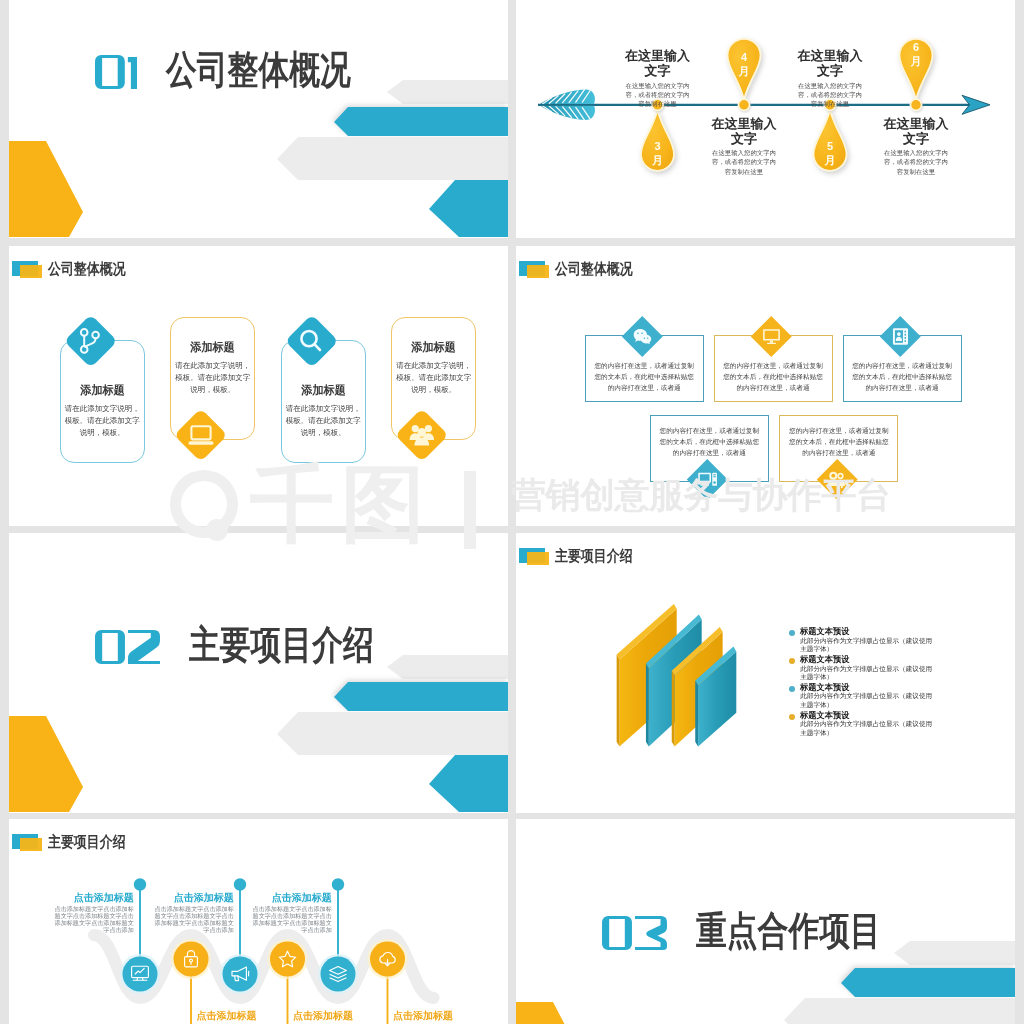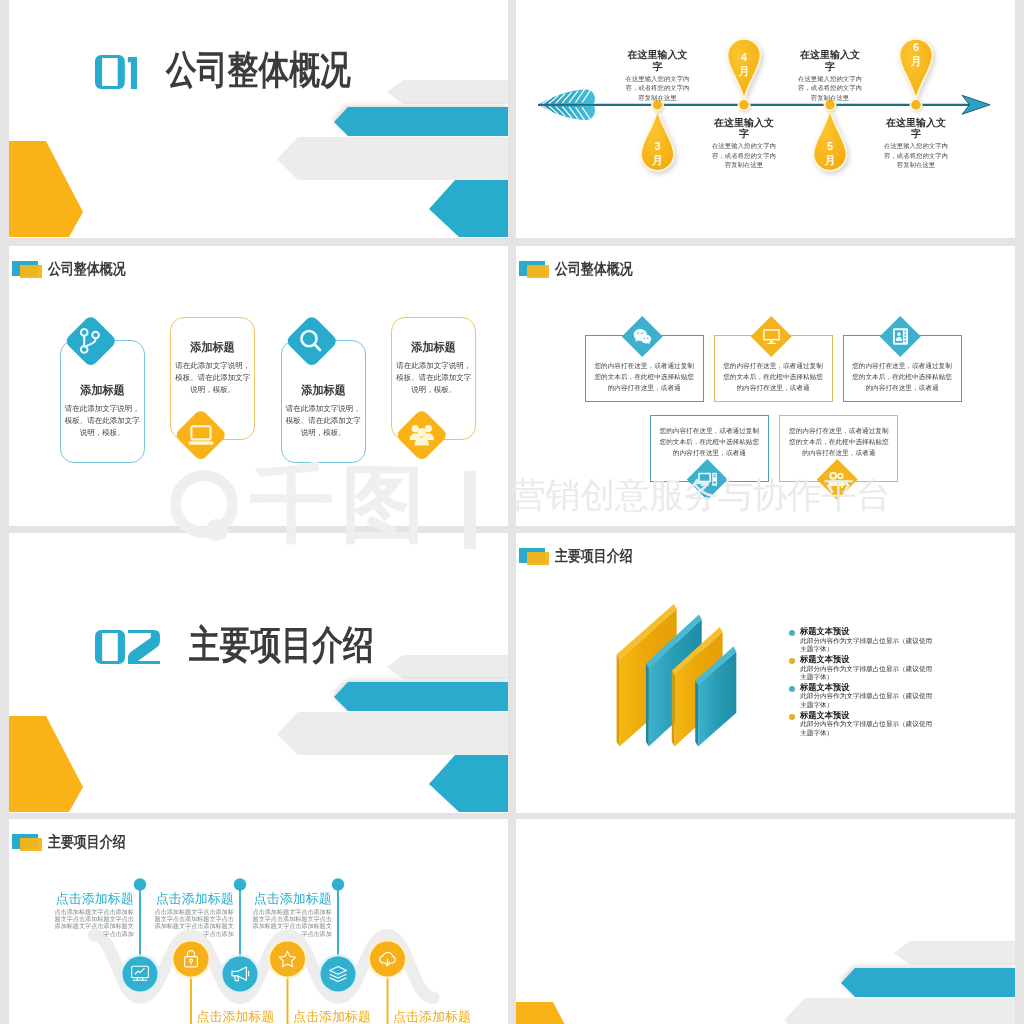--- a/index.html
+++ b/index.html
@@ -22,21 +22,21 @@
 .dc-orange{fill:#F9B316}
 .sec-head{position:absolute;left:86px;top:97px;display:flex;align-items:baseline;}
 .sec-num{display:inline-block;line-height:0}
 .sec-num svg{display:block}
 .sec-title{font-size:39px;font-weight:bold;color:#3B3B3B;line-height:1;margin-left:29px;white-space:nowrap;position:relative;top:-6px;transform:scaleX(0.79);transform-origin:left center;}
 
 
 .tl{position:relative;width:499px;height:280px;}
 .tl-svg{position:absolute;left:0;top:0;}
 .tl-txt{position:absolute;width:68px;text-align:center;}
-.tl-h{font-size:10px;font-weight:bold;color:#2F2F2F;line-height:1.15;}
+.tl-h{font-size:13px;font-weight:bold;color:#2F2F2F;line-height:1.15;}
 .tl-b{font-size:6.4px;color:#4A4A4A;line-height:1.47;margin-top:1.4px;}
 .tl-mon{position:absolute;width:12px;height:28px;font-size:11px;font-weight:bold;color:#FFFCEE;line-height:13.5px;text-align:center;word-break:break-all;letter-spacing:0;white-space:normal;}
 
 
 .hd{position:absolute;left:3px;top:15px;width:300px;height:24px;}
 .hd-blue{position:absolute;left:0;top:0;width:26px;height:14.5px;background:#29ABCE;}
 .hd-orange{position:absolute;left:7.6px;top:4.4px;width:22.1px;height:12.7px;background:#F5B417;opacity:0.95;}
 .hd-t{position:absolute;left:35.6px;top:0.4px;font-size:15.4px;font-weight:bold;color:#3B3B3B;line-height:1;white-space:nowrap;transform:scaleX(0.84);transform-origin:left top;}
 
 
@@ -69,34 +69,34 @@
 .bul{position:absolute;display:flex;align-items:flex-start;width:146px;}
 .bul-dot{display:inline-block;width:6.2px;height:6.2px;border-radius:50%;margin-top:3px;flex:0 0 auto;}
 .bul-txt{margin-left:5px;}
 .bul-t{font-size:8.5px;font-weight:bold;color:#1A1A1A;line-height:1.0;transform:scaleX(0.97);transform-origin:left top;}
 .bul-b{font-size:6.6px;color:#2B2B2B;line-height:1.27;margin-top:1.2px;width:134px;}
 
 
 .snake{position:relative;width:499px;height:280px;}
 .snake-svg{position:absolute;left:0;top:0;}
 .sn-txt{position:absolute;width:80px;}
-.sn-t{font-size:13px;font-weight:normal;line-height:1.15;}
+.sn-t{font-size:10px;font-weight:bold;line-height:1.15;}
 .sn-b{font-size:6.1px;color:#7A8085;line-height:1.155;margin-top:1.6px;}
 .sn-txt.right{text-align:right}
 .sn-txt.left{text-align:left}
 .sn-t.blue{color:#29ABCE}
 .sn-t.orange{color:#F0A81A}
 
 
 #wm{position:absolute;left:0;top:0;width:1024px;height:1024px;pointer-events:none;z-index:50;}
 .wm-logo{position:absolute;left:168px;top:468px;}
 .wm-q{position:absolute;left:0;top:0;}
 .wm-brand{position:absolute;left:82px;top:-6px;font-size:84px;font-weight:bold;color:#EFEFEF;line-height:1;letter-spacing:7px;white-space:nowrap;}
 .wm-bar{position:absolute;left:296px;top:3px;width:12px;height:78px;background:#EFEFEF;}
-.wm-tag{position:absolute;left:511px;font-size:35px;font-weight:normal;line-height:1;color:#EAEAEA;white-space:nowrap;letter-spacing:-0.5px;}
+.wm-tag{position:absolute;left:511px;font-size:35px;font-weight:bold;line-height:1;color:#EAEAEA;white-space:nowrap;letter-spacing:-0.5px;}
 .wm-tag1{top:477px;}
 .wm-tag2{top:520px;}
 
 </style>
 </head>
 <body>
 
 <div id="page">
 
 <div class="slide sl-a r1">
@@ -589,20 +589,33 @@
             <filter id="decoSh03" x="-20%" y="-40%" width="150%" height="200%">
               <feDropShadow dx="-1.5" dy="-2" stdDeviation="2.4" flood-color="#888" flood-opacity="0.30"></feDropShadow>
             </filter>
           </defs>
       <polygon class="dc-gray" points="394,122 499,122 499,146 394,146 378,134"></polygon>
       <polygon class="dc-blue" points="339,149 499,149 499,178 339,178 325,164" filter="url(#decoSh03)"></polygon>
       <polygon class="dc-gray" points="289,179 499,179 499,222 289,222 268,201"></polygon>
       <polygon class="dc-blue" points="446,222 499,222 499,279 450,279 420,251"></polygon>
       <polygon class="dc-orange" points="0,183 37,183 74,254 60,279 0,279"></polygon>
     </svg>
+    <div class="sec-head">
+      <span class="sec-num">
+            <svg width="65" height="34" viewBox="0 0 191 100">
+              <g transform="translate(0,0)">
+                <path class="dc-blue" d="M0 18 A18 18 0 0 1 18 0 L70 0 A18 18 0 0 1 88 18 L88 82 A18 18 0 0 1 70 100 L18 100 A18 18 0 0 1 0 82 Z M21 9 L21 91 L67 91 L67 9 Z"></path>
+              </g>
+              <g transform="translate(97,0)">
+                <path class="dc-blue" d="M0 0 L76 0 Q94 0 94 18 L94 34 Q94 44 85 49 L66 58 L85 67 Q94 72 94 82 L94 91 Q94 100 82 100 L0 100 L0 91 L75 91 L75 77 L39 60 Q33 57 33 52 Q33 47 39 44 L75 27 L75 9 L0 9 Z"></path>
+              </g>
+            </svg>
+          </span>
+      <span class="sec-title">重点合作项目</span>
+    </div>
   </div>
 </div>
 <div id="wm">
   <div class="wm-logo">
     <svg class="wm-q" width="76" height="80" viewBox="0 0 76 80">
       <path d="M36 2 A34 34 0 1 0 36 70 A34 34 0 1 0 36 2 Z M36 13 A23 23 0 1 1 36 59 A23 23 0 1 1 36 13 Z" fill="#EFEFEF"></path>
       <circle cx="49" cy="62" r="11" fill="#EFEFEF"></circle>
     </svg>
     <div class="wm-brand">千图</div>
     <div class="wm-bar"></div>

